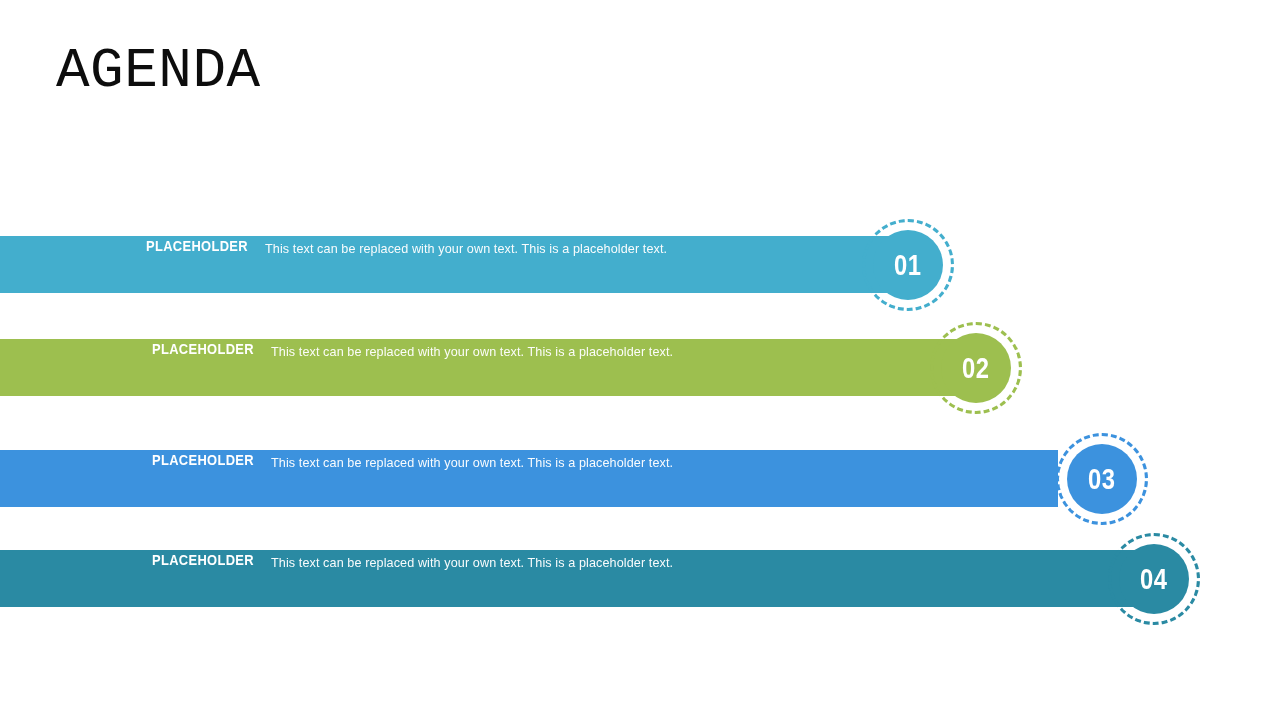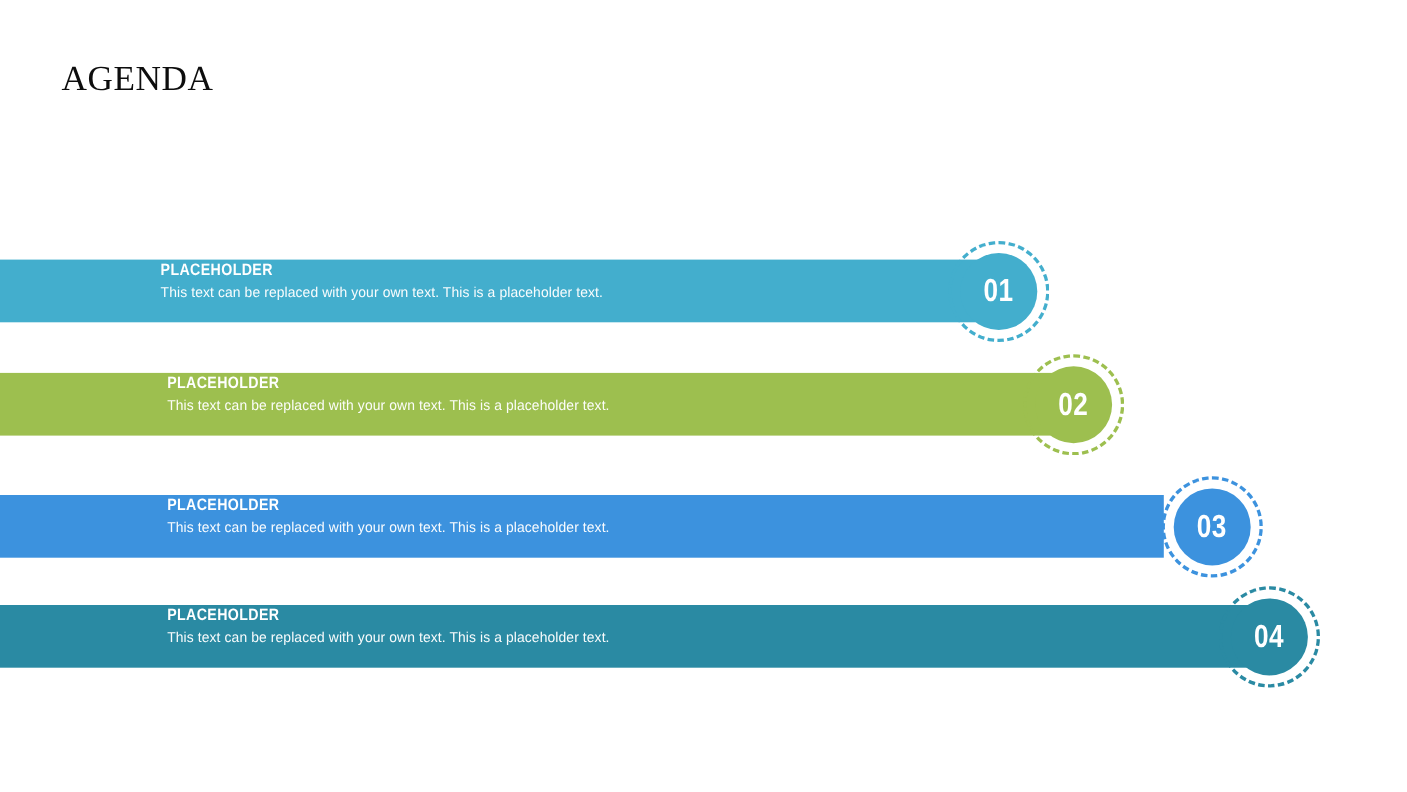--- a/index.html
+++ b/index.html
@@ -20,26 +20,26 @@
     inset: 0;
     width: 1279px;
     height: 720px;
     background: #ffffff;
   }
 
   .slide-title {
     position: absolute;
     left: 56px;
     top: 44px;
-    font-size: 32px;
+    font-size: 56px;
     line-height: 54px;
     letter-spacing: 0.5px;
     color: #0d0d0d;
     font-weight: 400;
-    font-family: Liberation Serif, serif;
+    font-family: Liberation Mono, monospace;
     white-space: nowrap;
   }
 
   .agenda-list {
     position: absolute;
     left: 0;
     top: 0;
     width: 1279px;
     height: 720px;
   }
@@ -55,21 +55,21 @@
     top: 0;
     height: 57px;
     display: block;
   }
 
   .row-text {
     position: absolute;
     top: 0;
     height: 57px;
     display: flex;
-    flex-direction: column;
+    flex-direction: row;
     padding-top: 1px;
     box-sizing: border-box;
   }
 
   .row-heading {
     color: #ffffff;
     font-family: "Liberation Sans Narrow", "Liberation Sans", sans-serif;
     font-weight: 700;
     font-size: 15px;
     line-height: 17px;

